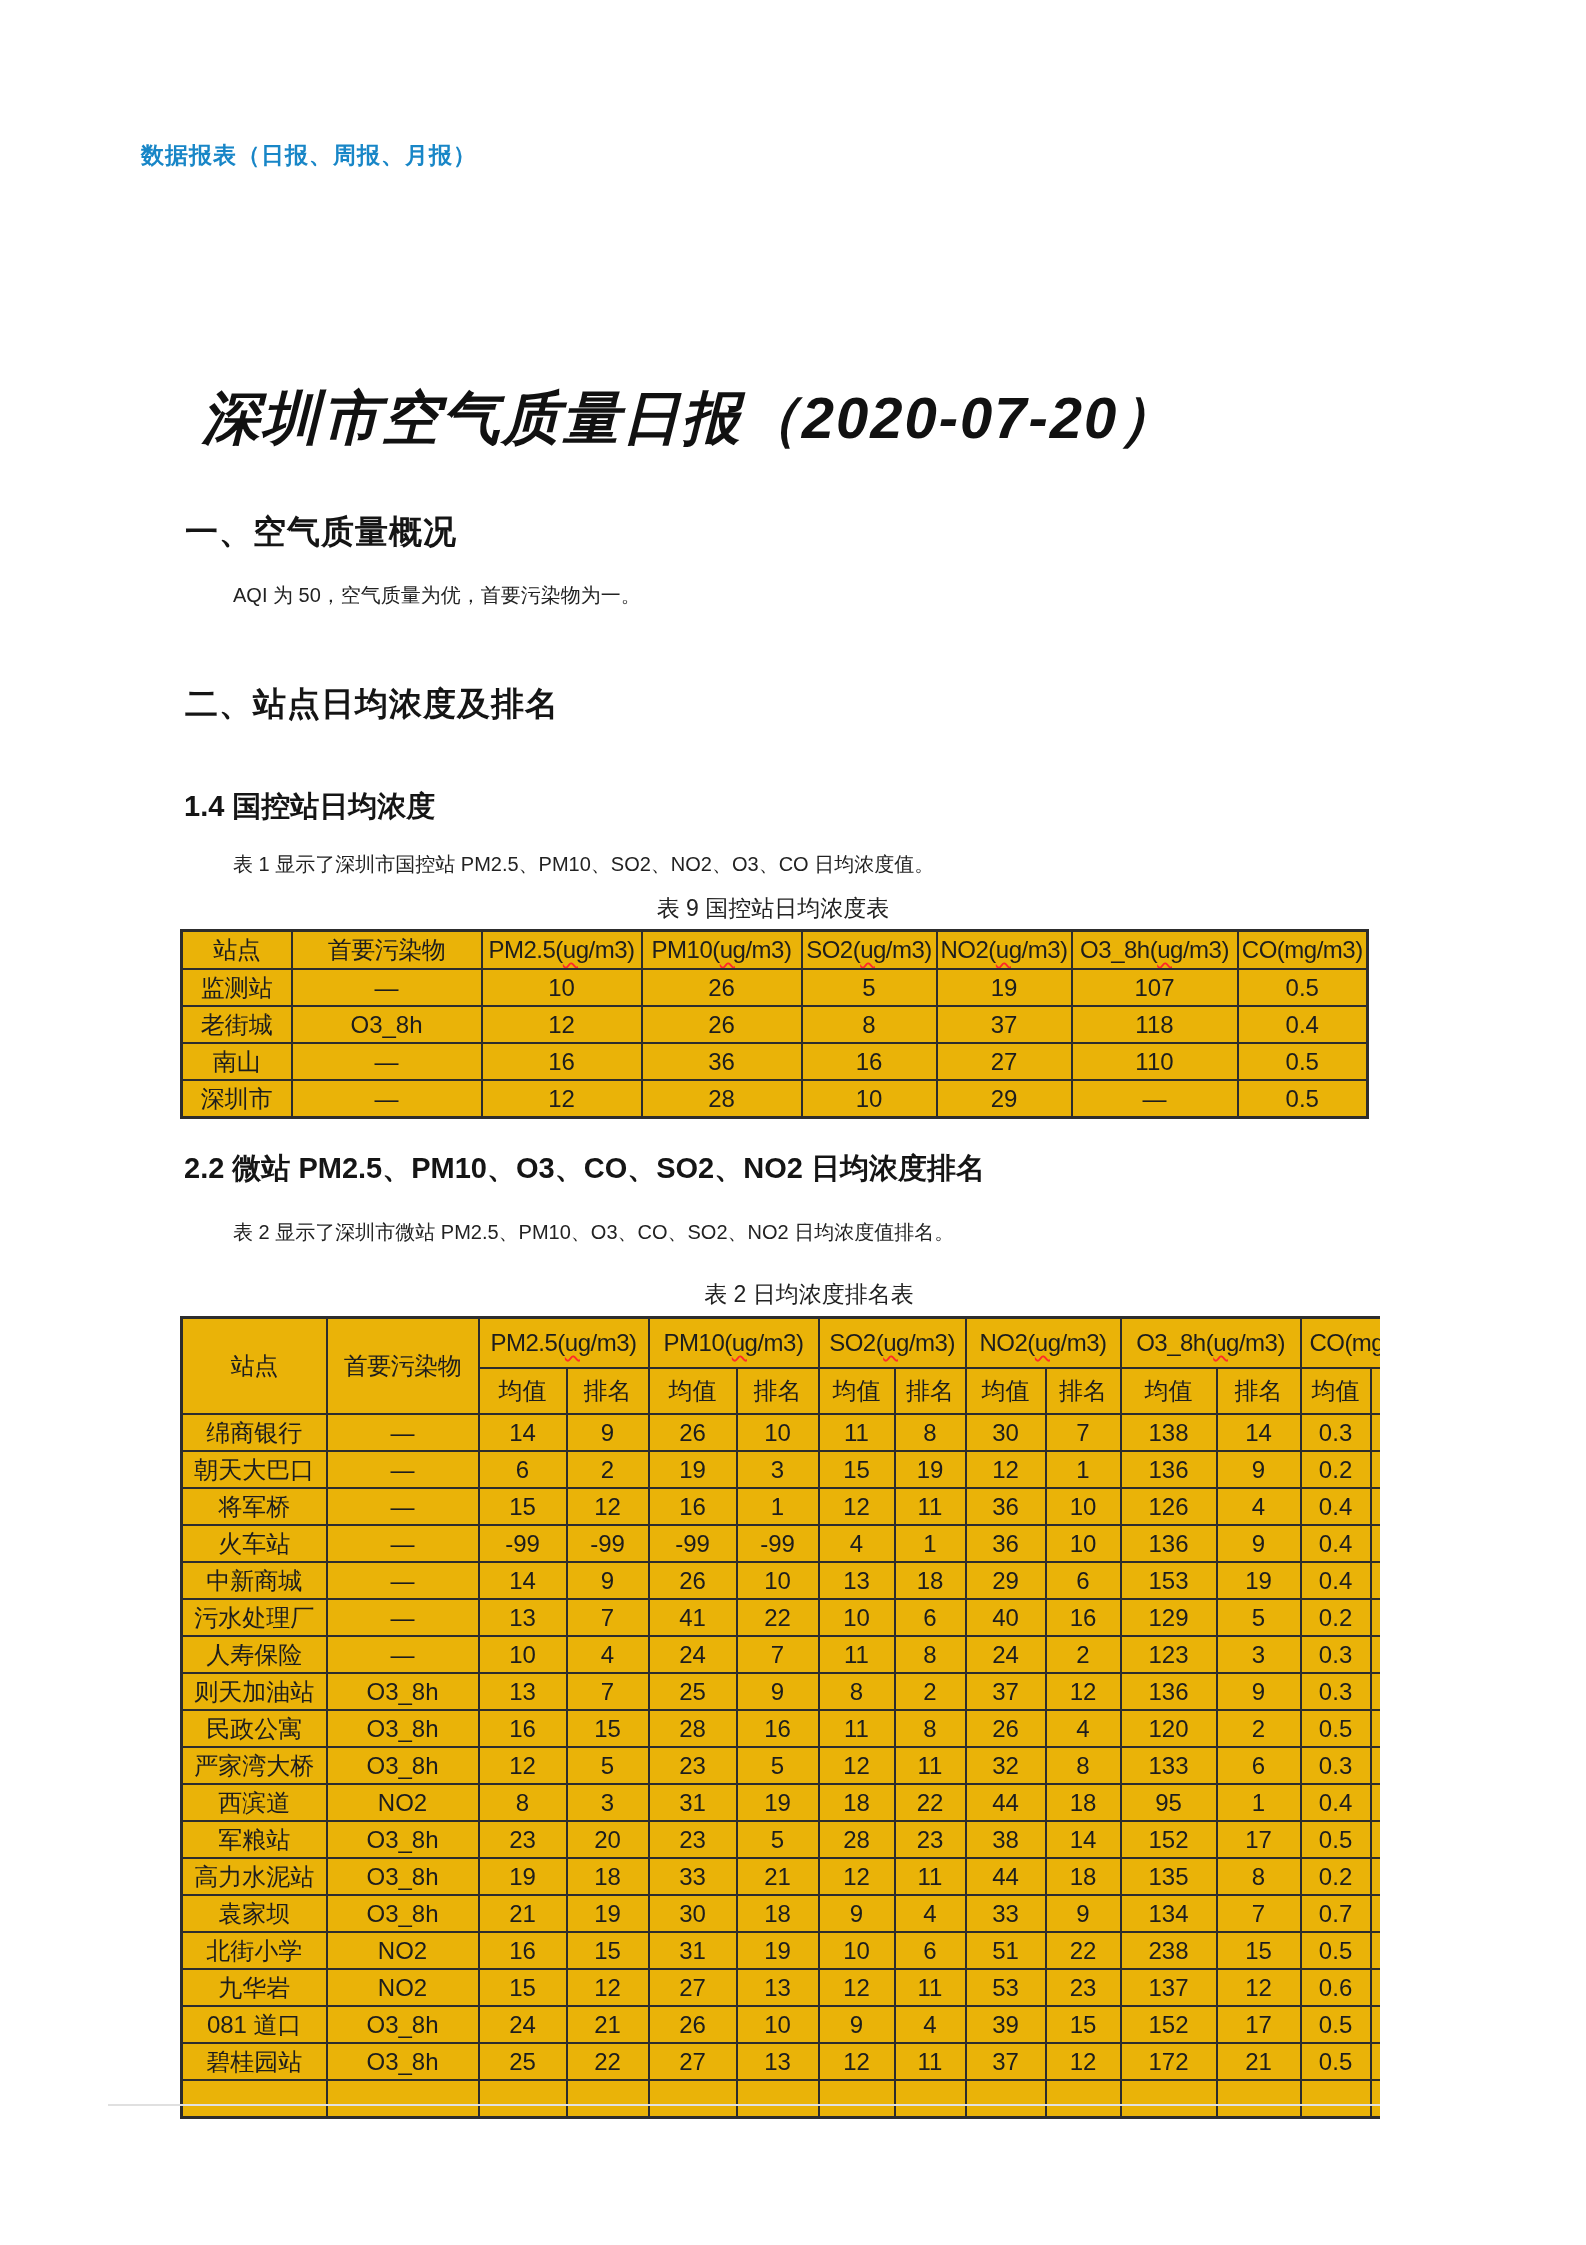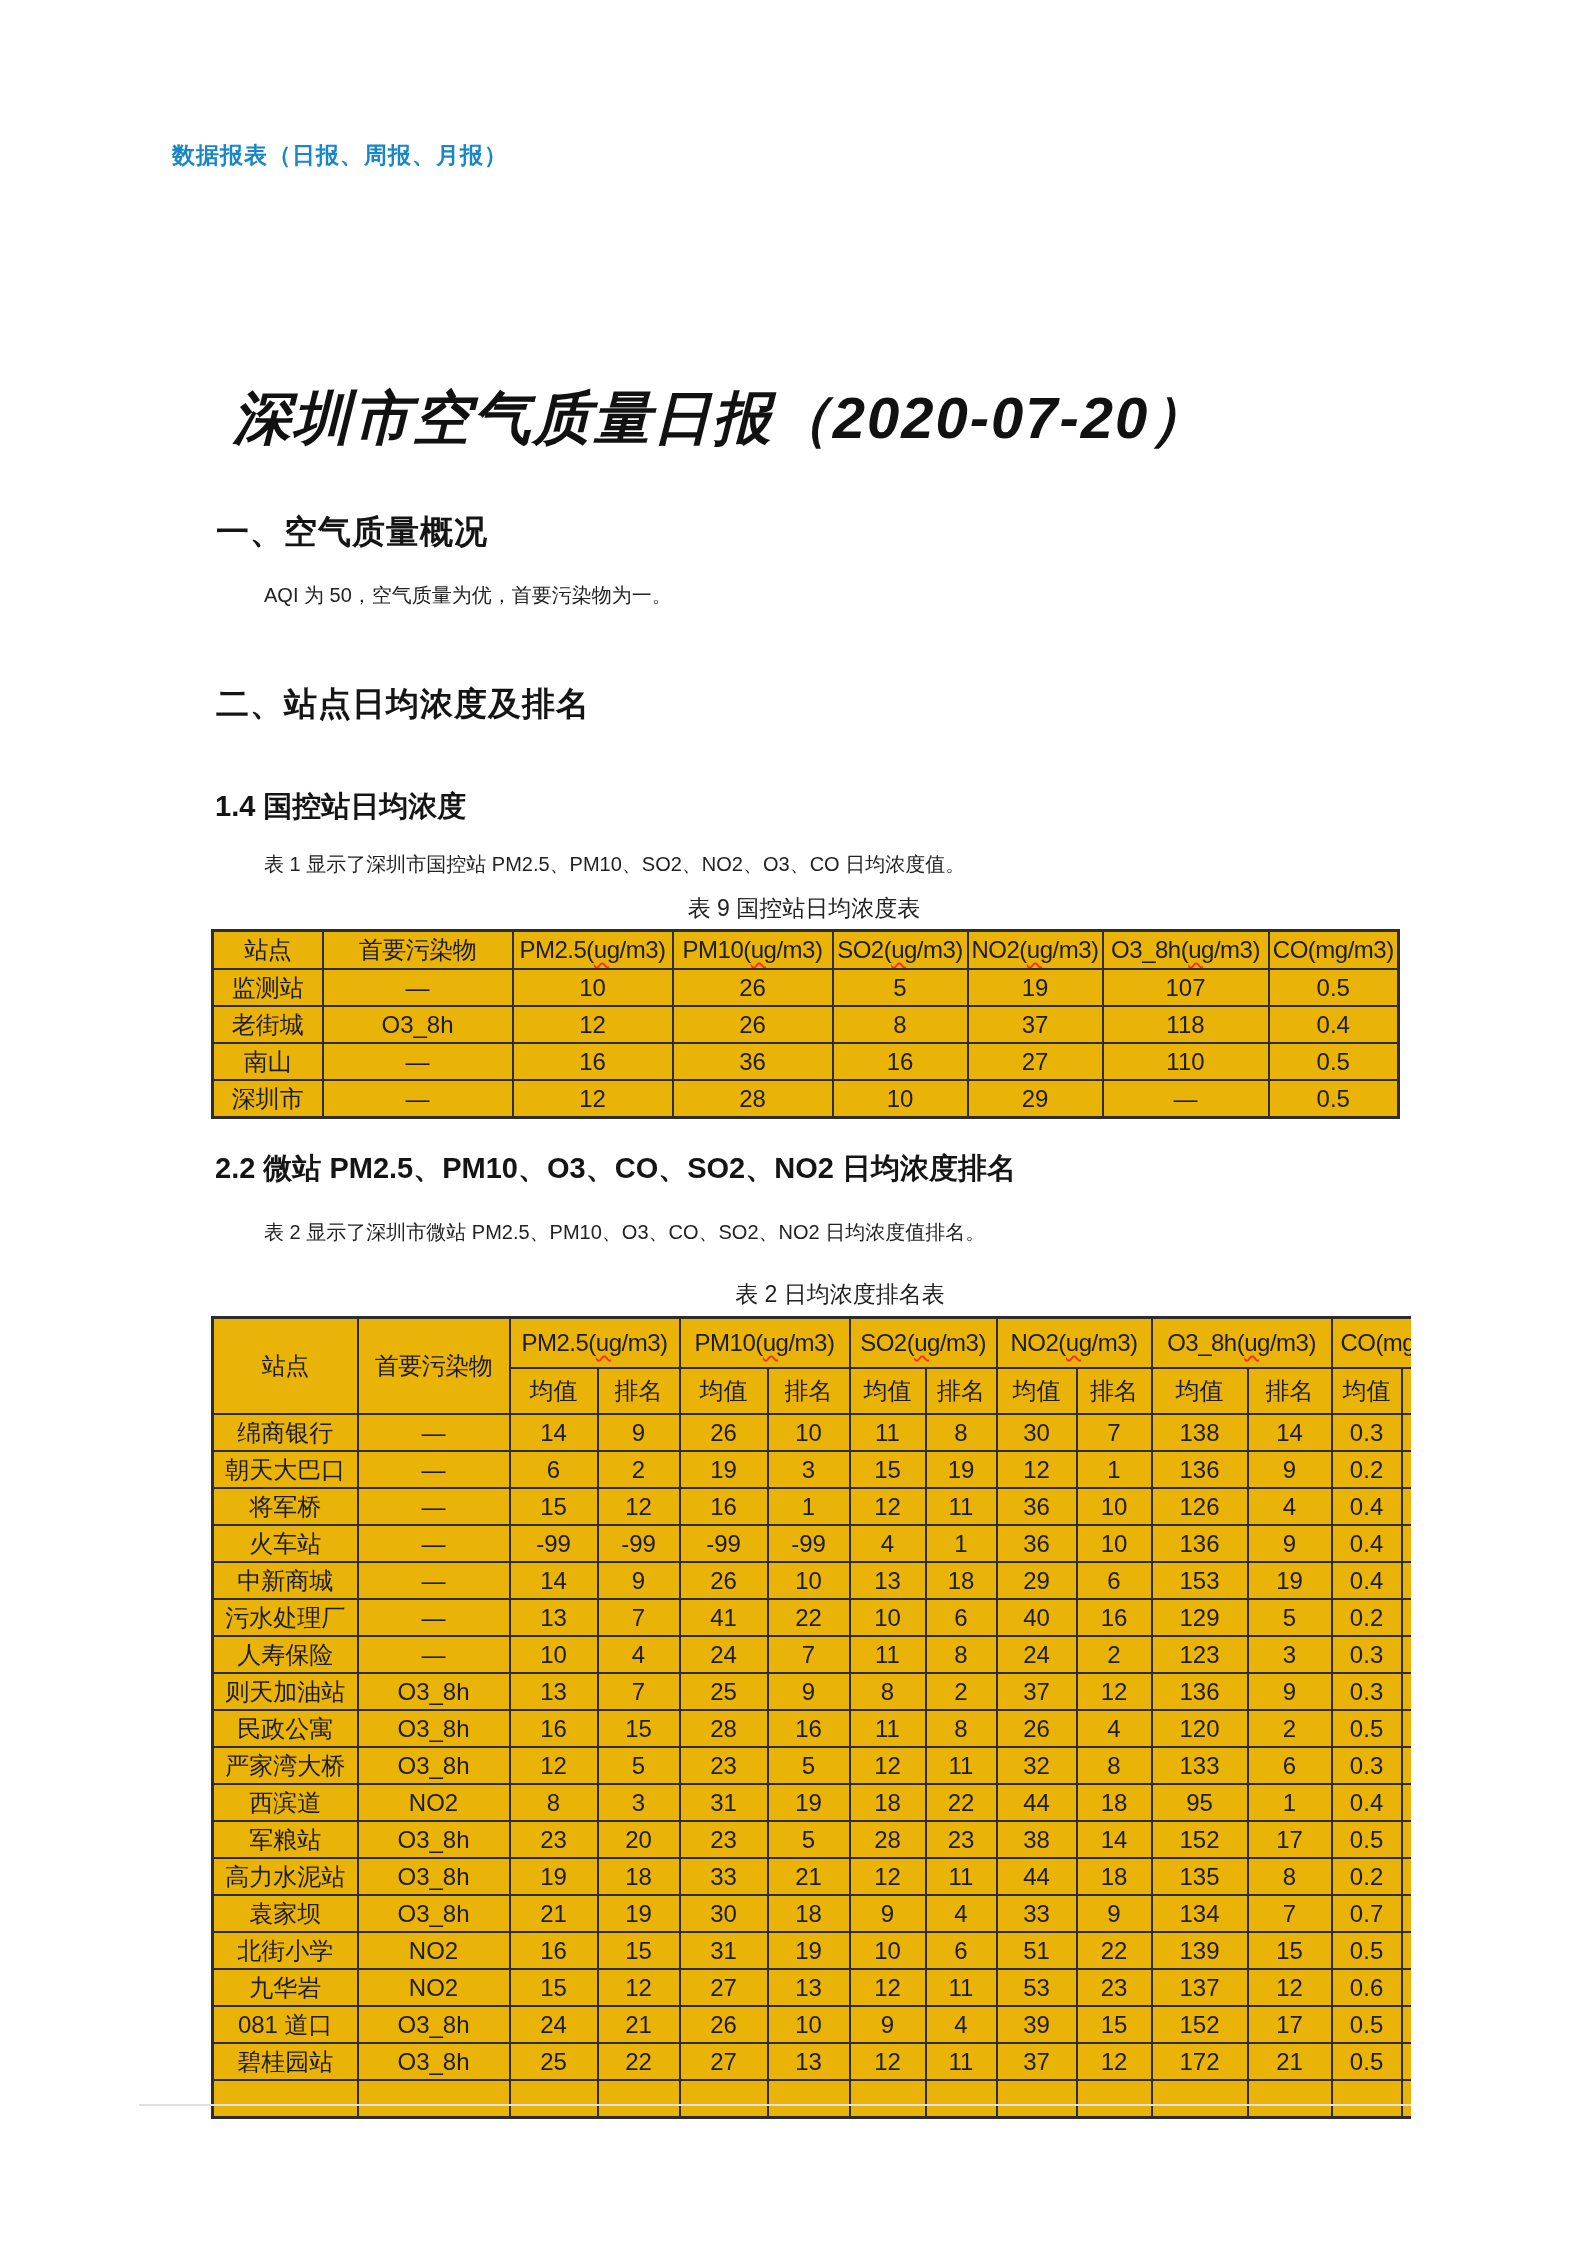--- a/index.html
+++ b/index.html
@@ -1,18 +1,18 @@
 <!DOCTYPE html>
 <html lang="zh"><head>
 <meta charset="utf-8">
 <style>
   html,body{margin:0;padding:0;background:#ffffff;}
   .page{
     position:relative;width:1380px;height:2245px;background:#ffffff;
-    font-family:"Liberation Sans",sans-serif;color:#1c1c1c;overflow:hidden;margin-left:31px;
+    font-family:"Liberation Sans",sans-serif;color:#1c1c1c;overflow:hidden;
   }
   .note{
     position:absolute;left:141px;top:140px;
     font-size:23px;font-weight:700;letter-spacing:1px;color:#1886c7;
   }
   .doc-title{
     position:absolute;left:0;right:0;top:380px;text-align:center;
     font-size:58px;font-weight:700;letter-spacing:2px;color:#111;font-style:italic;
   }
   .h-sec{position:absolute;left:185px;font-size:33px;font-weight:700;letter-spacing:1px;color:#151515;}
@@ -422,21 +422,21 @@
           <td>北街小学</td>
           <td>NO2</td>
           <td>16</td>
           <td>15</td>
           <td>31</td>
           <td>19</td>
           <td>10</td>
           <td>6</td>
           <td>51</td>
           <td>22</td>
-          <td>139</td>
+          <td>238</td>
           <td>15</td>
           <td>0.5</td>
           <td>16</td>
         </tr>
         <tr>
           <td>九华岩</td>
           <td>NO2</td>
           <td>15</td>
           <td>12</td>
           <td>27</td>

